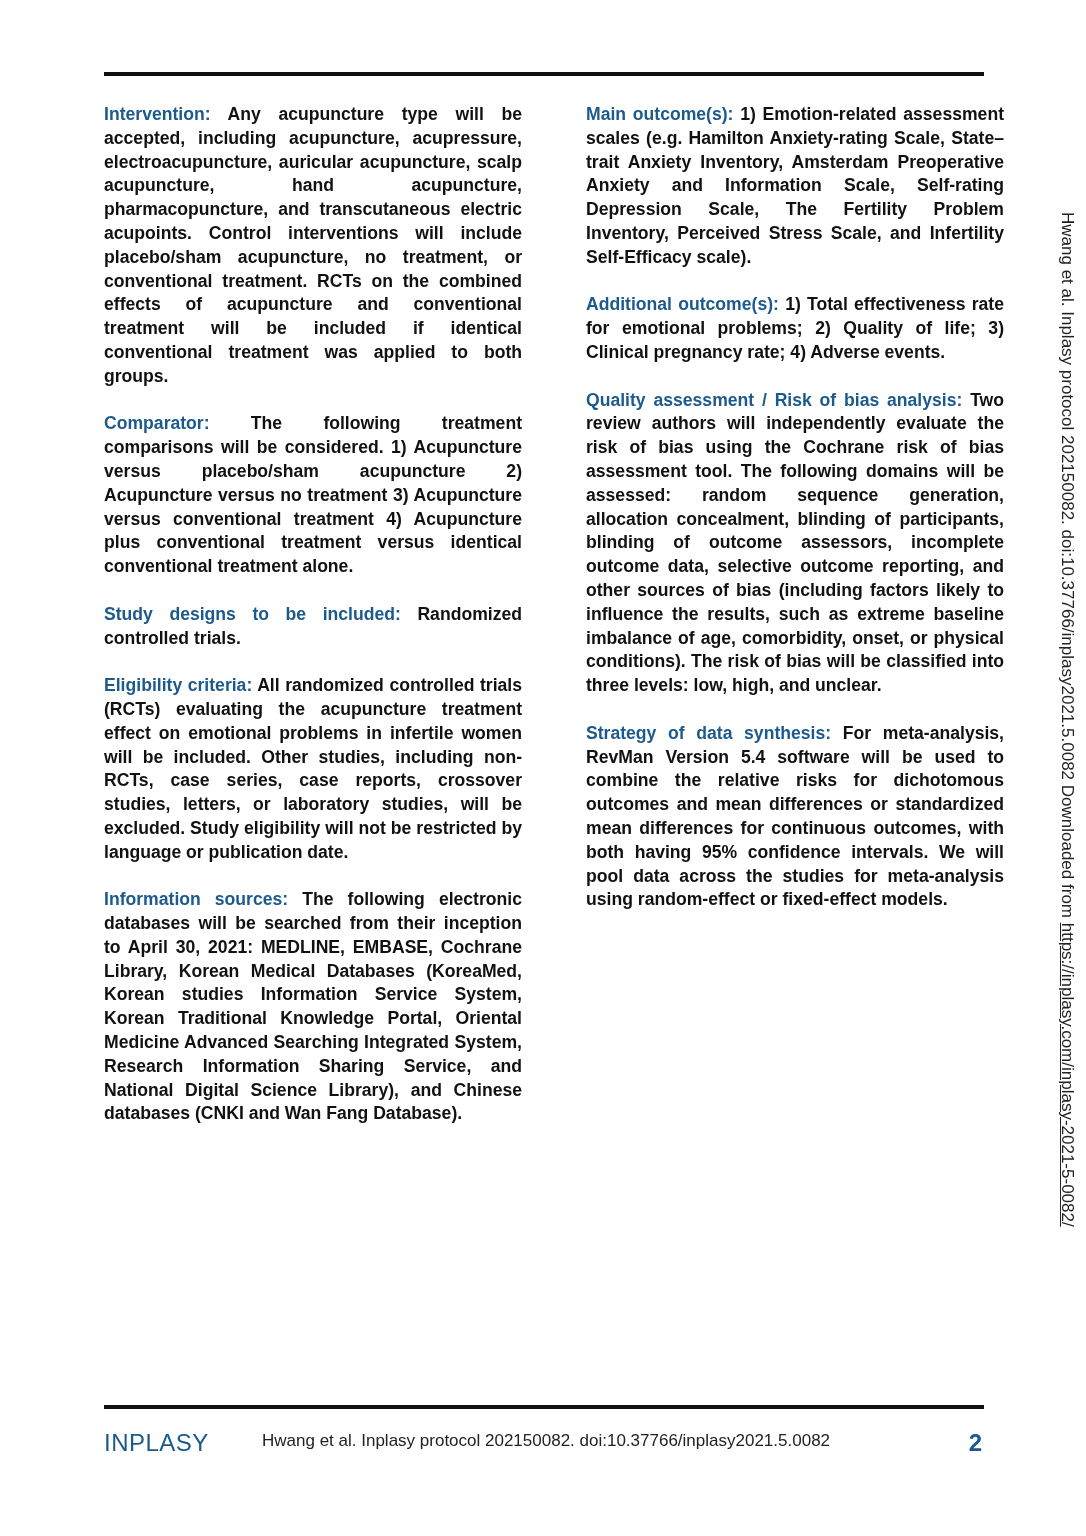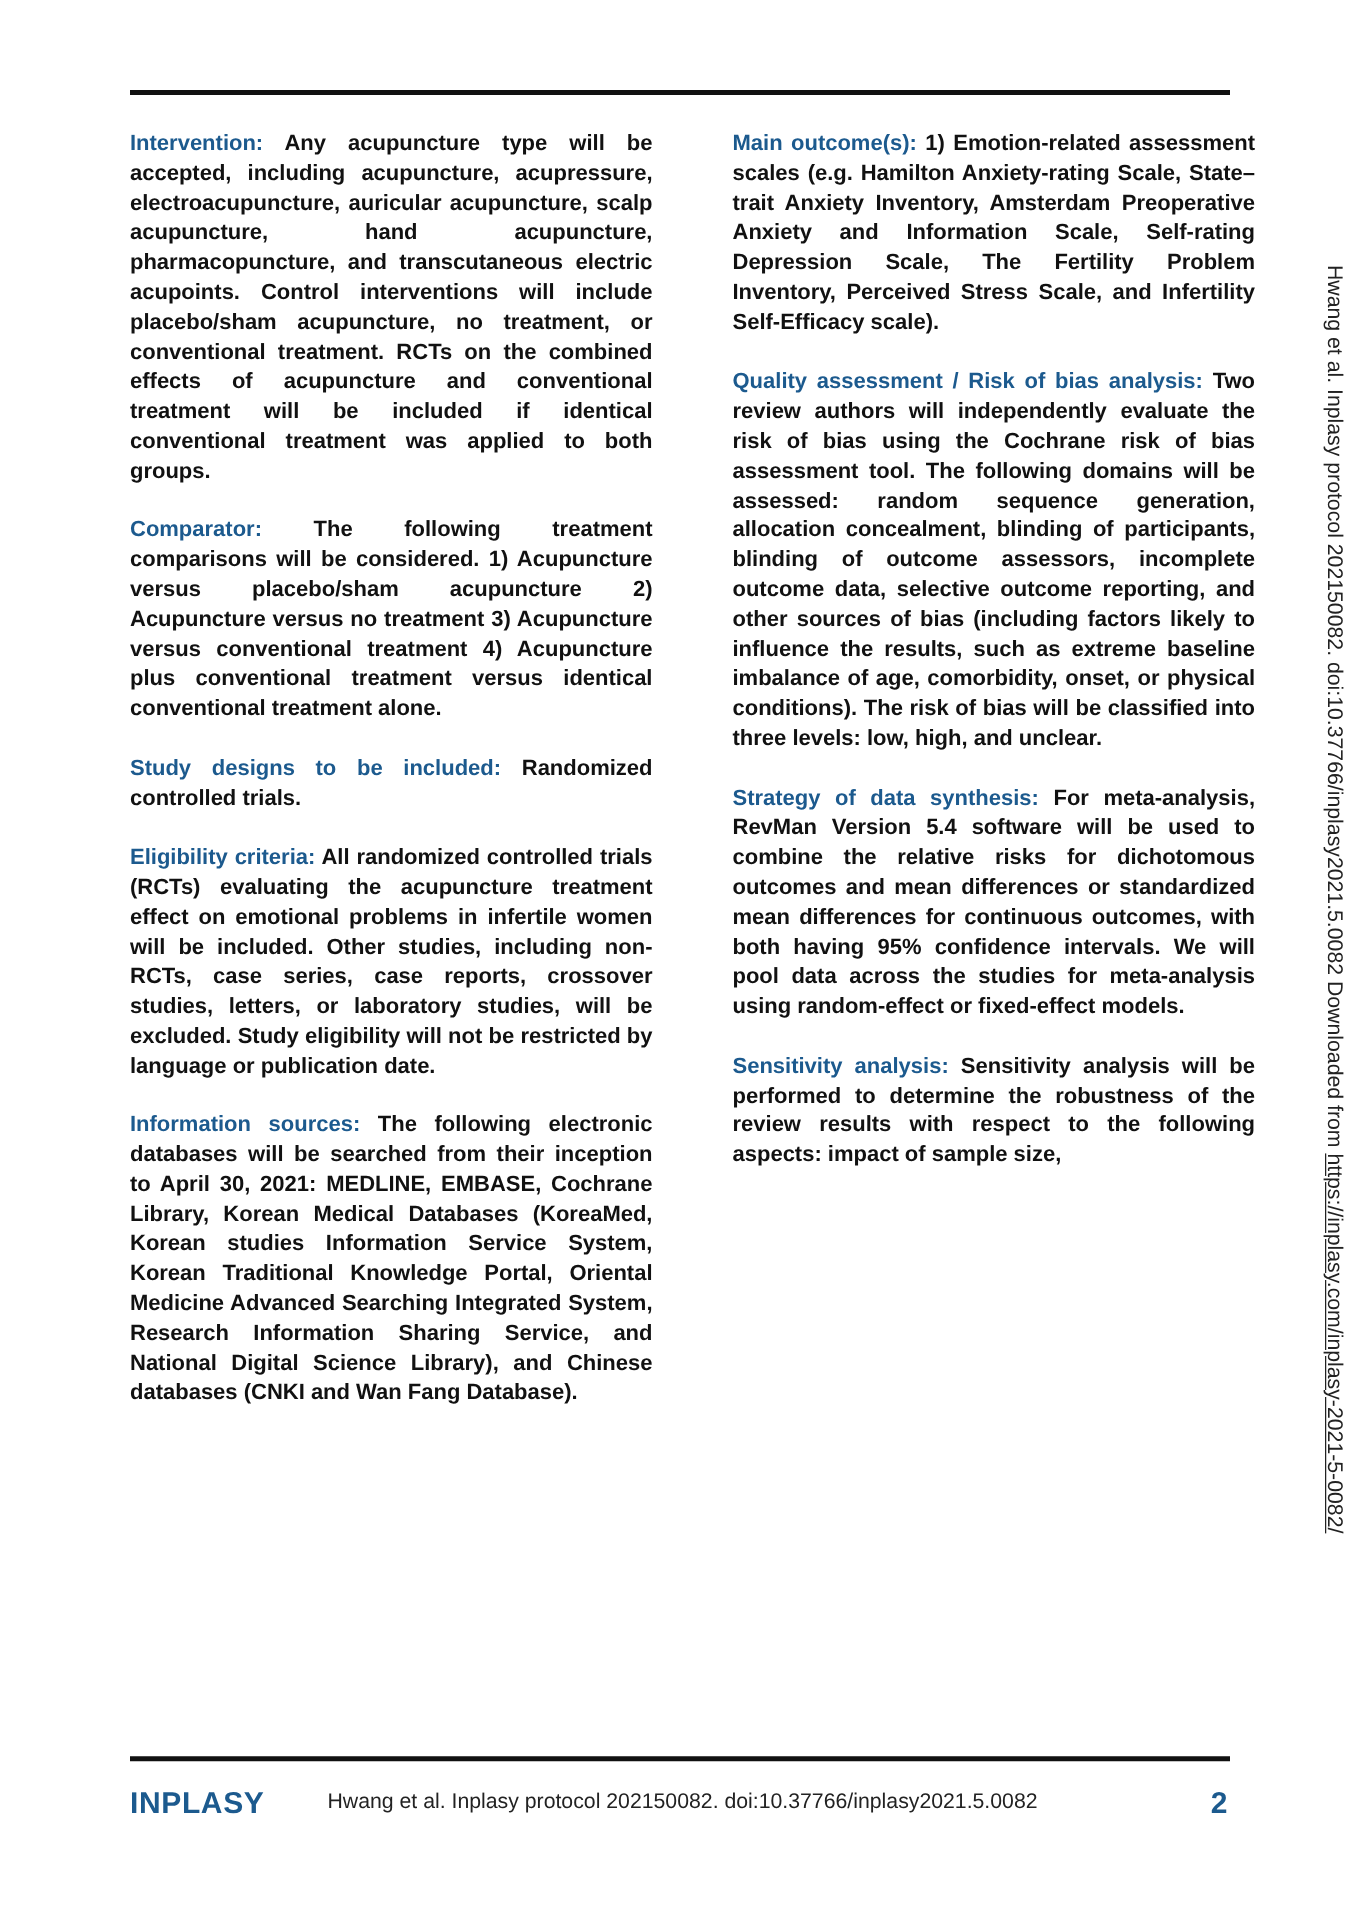--- a/index.html
+++ b/index.html
@@ -12,43 +12,43 @@
   .col.left { left: 104px; }
   .col.right { left: 566px; margin-left: 20px; }
   .para { font-size: 17.6px; font-weight: bold; line-height: 23.8px; text-align: justify;
           margin: 0 0 23.8px 0; }
   .para .head { color: #1c5a8e; font-weight: bold; }
   .side { position: absolute; left: 1055px; top: 212px; width: 1200px; height: 22px;
           transform-origin: 0 0; transform: rotate(90deg) translate(0, -22px);
           font-size: 17px; white-space: nowrap; color: #222; }
   .side .link { text-decoration: underline; }
   .footer { position: absolute; top: 1425px; left: 104px; width: 880px; height: 40px; }
-  .footer .brand { position: absolute; left: 0; top: 4px; font-size: 24px; font-weight: bold;
+  .footer .brand { position: absolute; left: 0; top: 4px; font-size: 24px; font-weight: normal;
                    color: #1c5a8e; letter-spacing: 0.5px; text-align: right; }
   .footer .cite { position: absolute; left: 158px; top: 6px; font-size: 17px; color: #222; }
   .footer .page { position: absolute; right: 2px; top: 4px; font-size: 24px; font-weight: bold; color: #1c5a8e; }
 </style>
 </head>
 <body>
 
 <div class="rule top"></div>
 
 <div class="col left">
   <p class="para"><span class="head">Intervention:</span> <span>Any acupuncture type will be accepted, including acupuncture, acupressure, electroacupuncture, auricular acupuncture, scalp acupuncture, hand acupuncture, pharmacopuncture, and transcutaneous electric acupoints. Control interventions will include placebo/sham acupuncture, no treatment, or conventional treatment. RCTs on the combined effects of acupuncture and conventional treatment will be included if identical conventional treatment was applied to both groups.</span></p>
   <p class="para"><span class="head">Comparator:</span> <span>The following treatment comparisons will be considered. 1) Acupuncture versus placebo/sham acupuncture 2) Acupuncture versus no treatment 3) Acupuncture versus conventional treatment 4) Acupuncture plus conventional treatment versus identical conventional treatment alone.</span></p>
   <p class="para"><span class="head">Study designs to be included:</span> <span>Randomized controlled trials.</span></p>
   <p class="para"><span class="head">Eligibility criteria:</span> <span>All randomized controlled trials (RCTs) evaluating the acupuncture treatment effect on emotional problems in infertile women will be included. Other studies, including non-RCTs, case series, case reports, crossover studies, letters, or laboratory studies, will be excluded. Study eligibility will not be restricted by language or publication date.</span></p>
   <p class="para"><span class="head">Information sources:</span> <span>The following electronic databases will be searched from their inception to April 30, 2021: MEDLINE, EMBASE, Cochrane Library, Korean Medical Databases (KoreaMed, Korean studies Information Service System, Korean Traditional Knowledge Portal, Oriental Medicine Advanced Searching Integrated System, Research Information Sharing Service, and National Digital Science Library), and Chinese databases (CNKI and Wan Fang Database).</span></p>
 </div>
 
 <div class="col right">
   <p class="para"><span class="head">Main outcome(s):</span> <span>1) Emotion-related assessment scales (e.g. Hamilton Anxiety-rating Scale, State–trait Anxiety Inventory, Amsterdam Preoperative Anxiety and Information Scale, Self-rating Depression Scale, The Fertility Problem Inventory, Perceived Stress Scale, and Infertility Self-Efficacy scale).</span></p>
+  <p class="para"><span class="head">Additional outcome(s):</span> <span>1) Total effectiveness rate for emotional problems; 2) Quality of life; 3) Clinical pregnancy rate; 4) Adverse events.</span></p>
   <p class="para"><span class="head">Quality assessment / Risk of bias analysis:</span> <span>Two review authors will independently evaluate the risk of bias using the Cochrane risk of bias assessment tool. The following domains will be assessed: random sequence generation, allocation concealment, blinding of participants, blinding of outcome assessors, incomplete outcome data, selective outcome reporting, and other sources of bias (including factors likely to influence the results, such as extreme baseline imbalance of age, comorbidity, onset, or physical conditions). The risk of bias will be classified into three levels: low, high, and unclear.</span></p>
   <p class="para"><span class="head">Strategy of data synthesis:</span> <span>For meta-analysis, RevMan Version 5.4 software will be used to combine the relative risks for dichotomous outcomes and mean differences or standardized mean differences for continuous outcomes, with both having 95% confidence intervals. We will pool data across the studies for meta-analysis using random-effect or fixed-effect models.</span></p>
-  <p class="para"><span class="head">Sensitivity analysis:</span> <span>Sensitivity analysis will be performed to determine the robustness of the review results with respect to the following aspects: impact of sample size,</span></p>
 </div>
 
 <div class="side"><span>Hwang et al. Inplasy protocol 202150082. doi:10.37766/inplasy2021.5.0082 Downloaded from </span><span class="link">https://inplasy.com/inplasy-2021-5-0082/</span></div>
 
 <div class="rule bottom"></div>
 
 <div class="footer">
   <span class="brand">INPLASY</span>
   <span class="cite">Hwang et al. Inplasy protocol 202150082. doi:10.37766/inplasy2021.5.0082</span>
   <span class="page">2</span>

